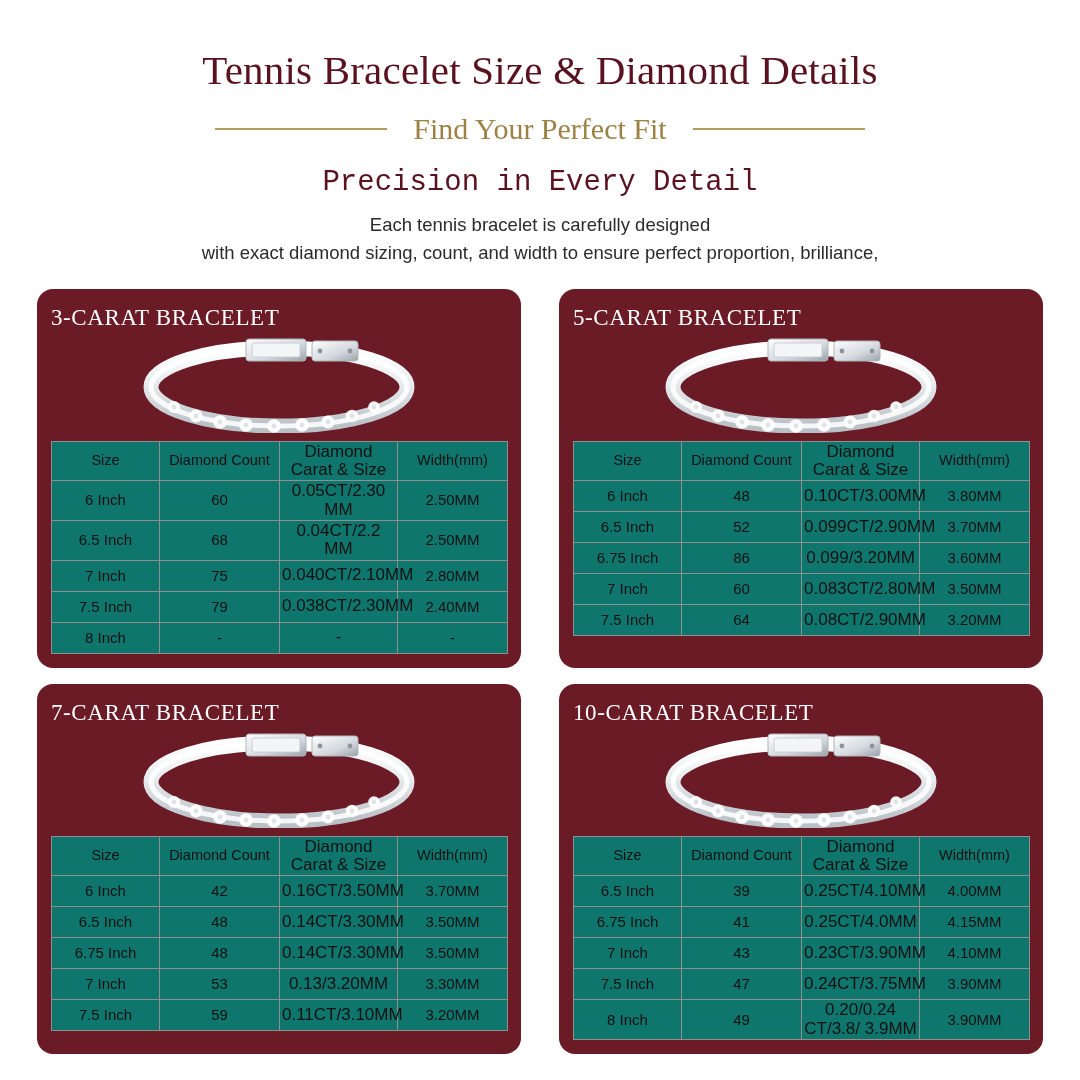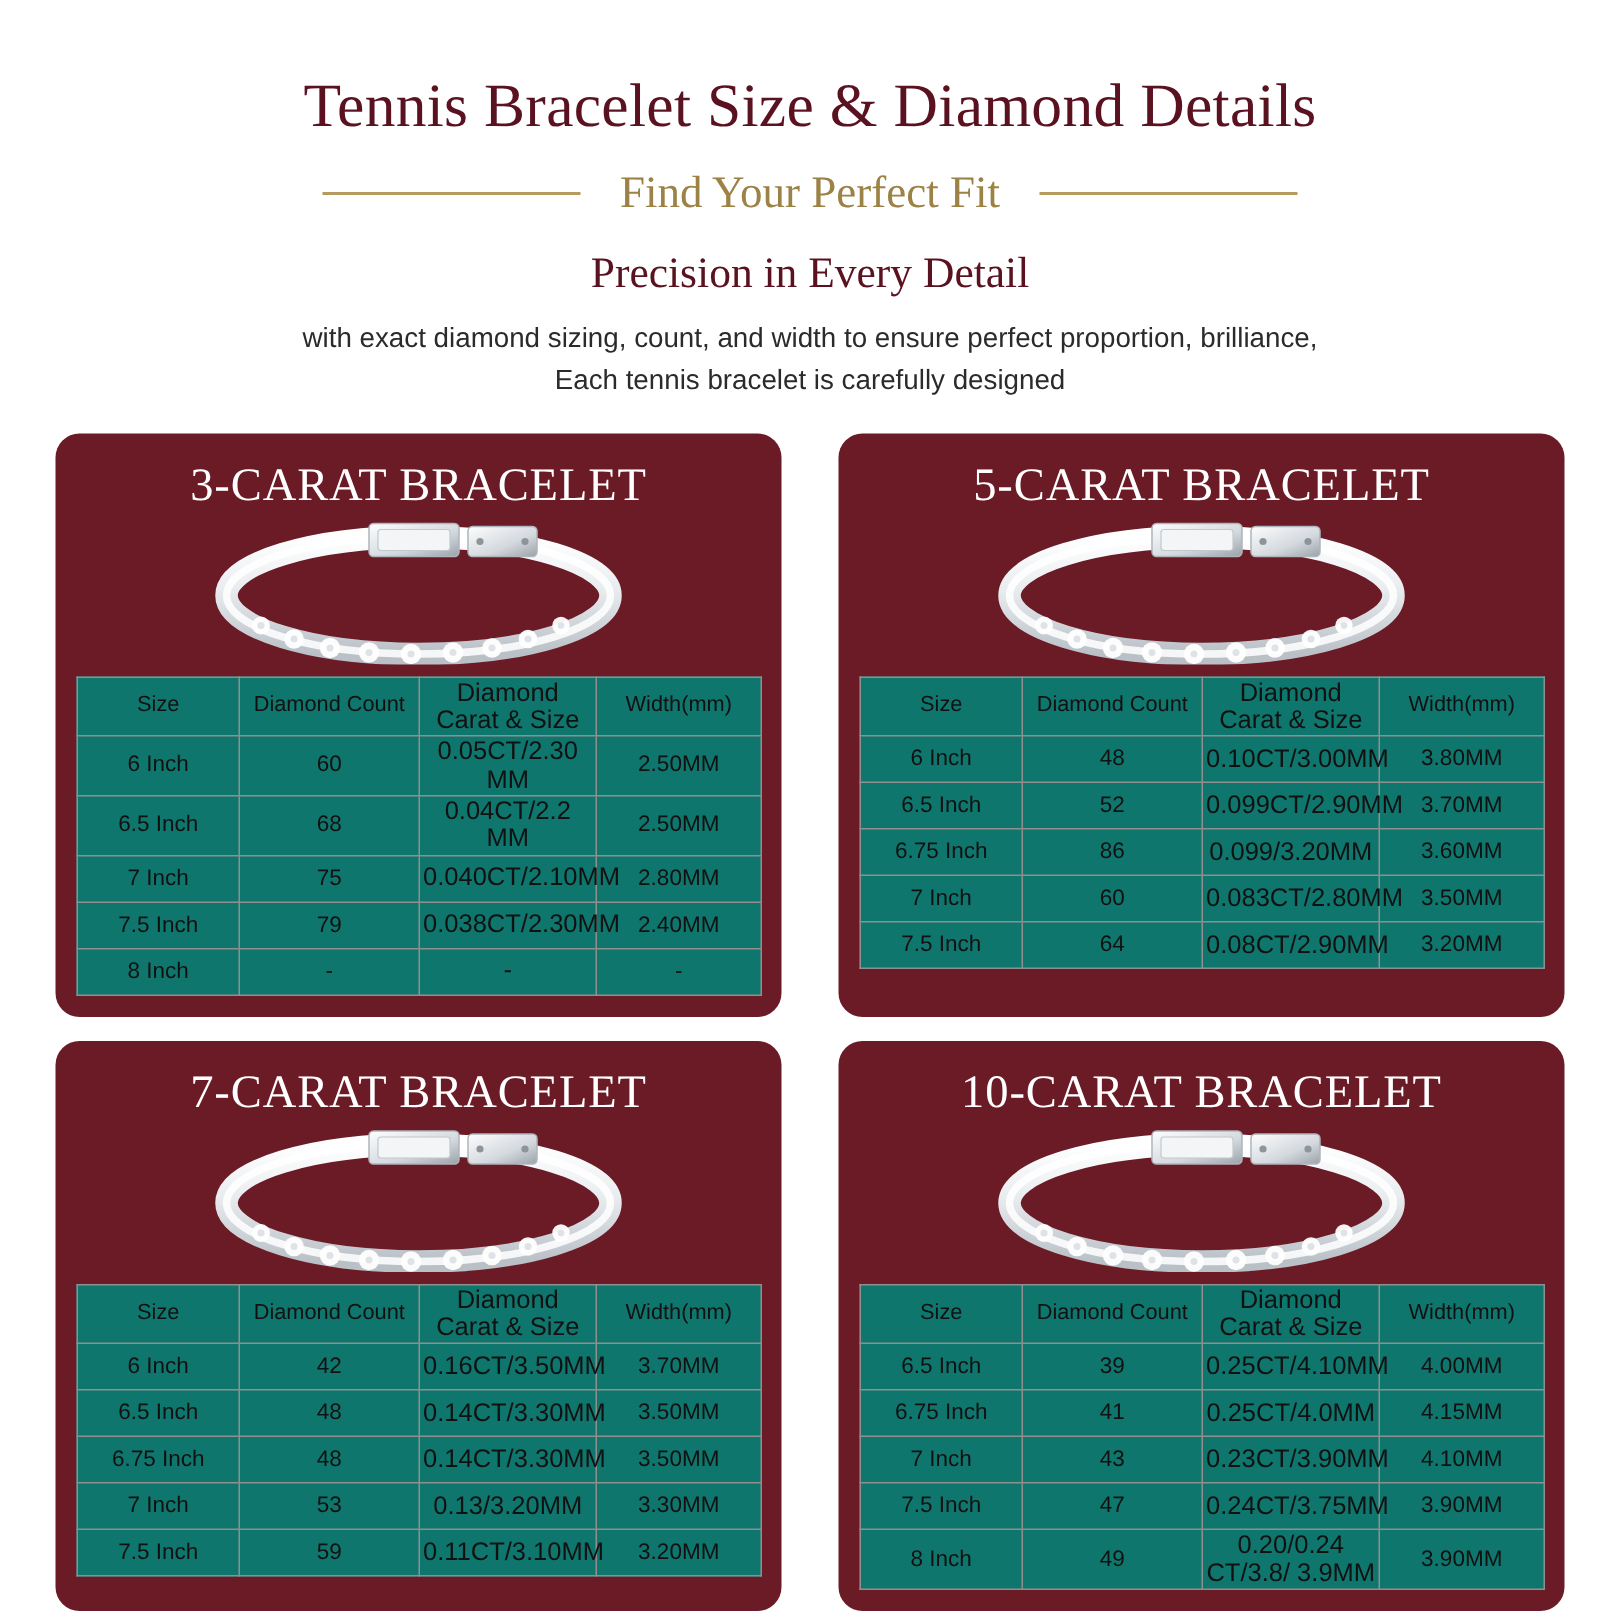--- a/index.html
+++ b/index.html
@@ -28,21 +28,21 @@
     margin-top: 18px;
   }
   .rule { height: 2px; width: 172px; background: #b69b5e; }
   .subtitle {
     font-family: "Liberation Serif", serif;
     font-size: 30px;
     color: #9c8244;
     font-weight: 400;
   }
   .tagline {
-    font-family: Liberation Serif, serif;
+    font-family: Liberation Mono, monospace;
     font-size: 29px;
     color: #5a1220;
     margin-top: 20px;
   }
   .desc {
     font-size: 18.5px;
     color: #2b2b2b;
     line-height: 1.5;
     margin-top: 12px;
   }
@@ -57,22 +57,21 @@
     row-gap: 16px;
   }
   .card {
     background: #6b1b26;
     border-radius: 16px;
     padding: 16px 14px 14px 14px;
   }
   .card-title {
     font-family: "Liberation Serif", serif;
     color: #ffffff;
-    text-align: center;
-    font-size: 31px;
+    font-size: 23px;
     letter-spacing: 0.6px;
     margin-bottom: 4px;
   }
 
   
   .bracelet-wrap {
     height: 100px;
     display: flex;
     align-items: center;
     justify-content: center;
@@ -113,22 +112,22 @@
 
   <div class="header">
     <div class="main-title">Tennis Bracelet Size &amp; Diamond Details</div>
     <div class="subtitle-row">
       <span class="rule"></span>
       <span class="subtitle">Find Your Perfect Fit</span>
       <span class="rule"></span>
     </div>
     <div class="tagline">Precision in Every Detail</div>
     <div class="desc">
+      <div>Each tennis bracelet is carefully designed</div>
       <div>with exact diamond sizing, count, and width to ensure perfect proportion, brilliance,</div>
-      <div>Each tennis bracelet is carefully designed</div>
     </div>
   </div>
 
   <div class="grid" id="grid">
   <div class="card">
     <div class="card-title">3-CARAT BRACELET</div>
     <div class="bracelet-wrap">
       <svg class="bracelet" width="290" height="96" viewBox="0 0 290 96" aria-hidden="true">
         <defs>
           <linearGradient id="gA" x1="0" y1="0" x2="0" y2="1">

